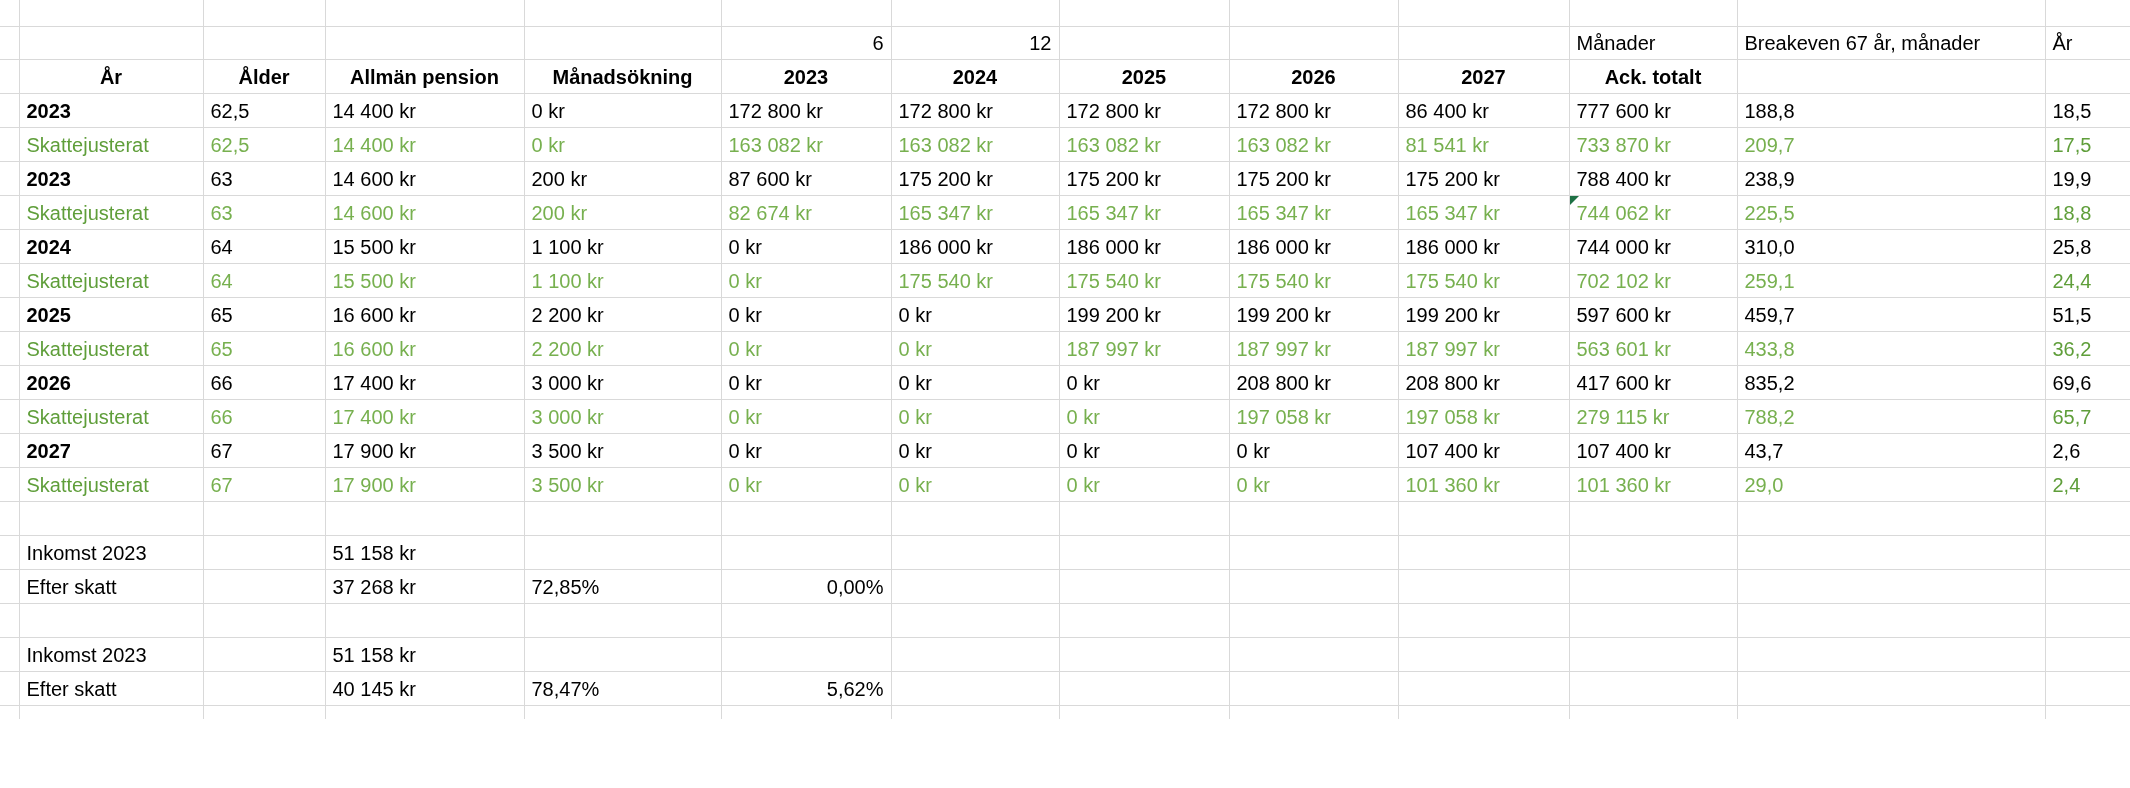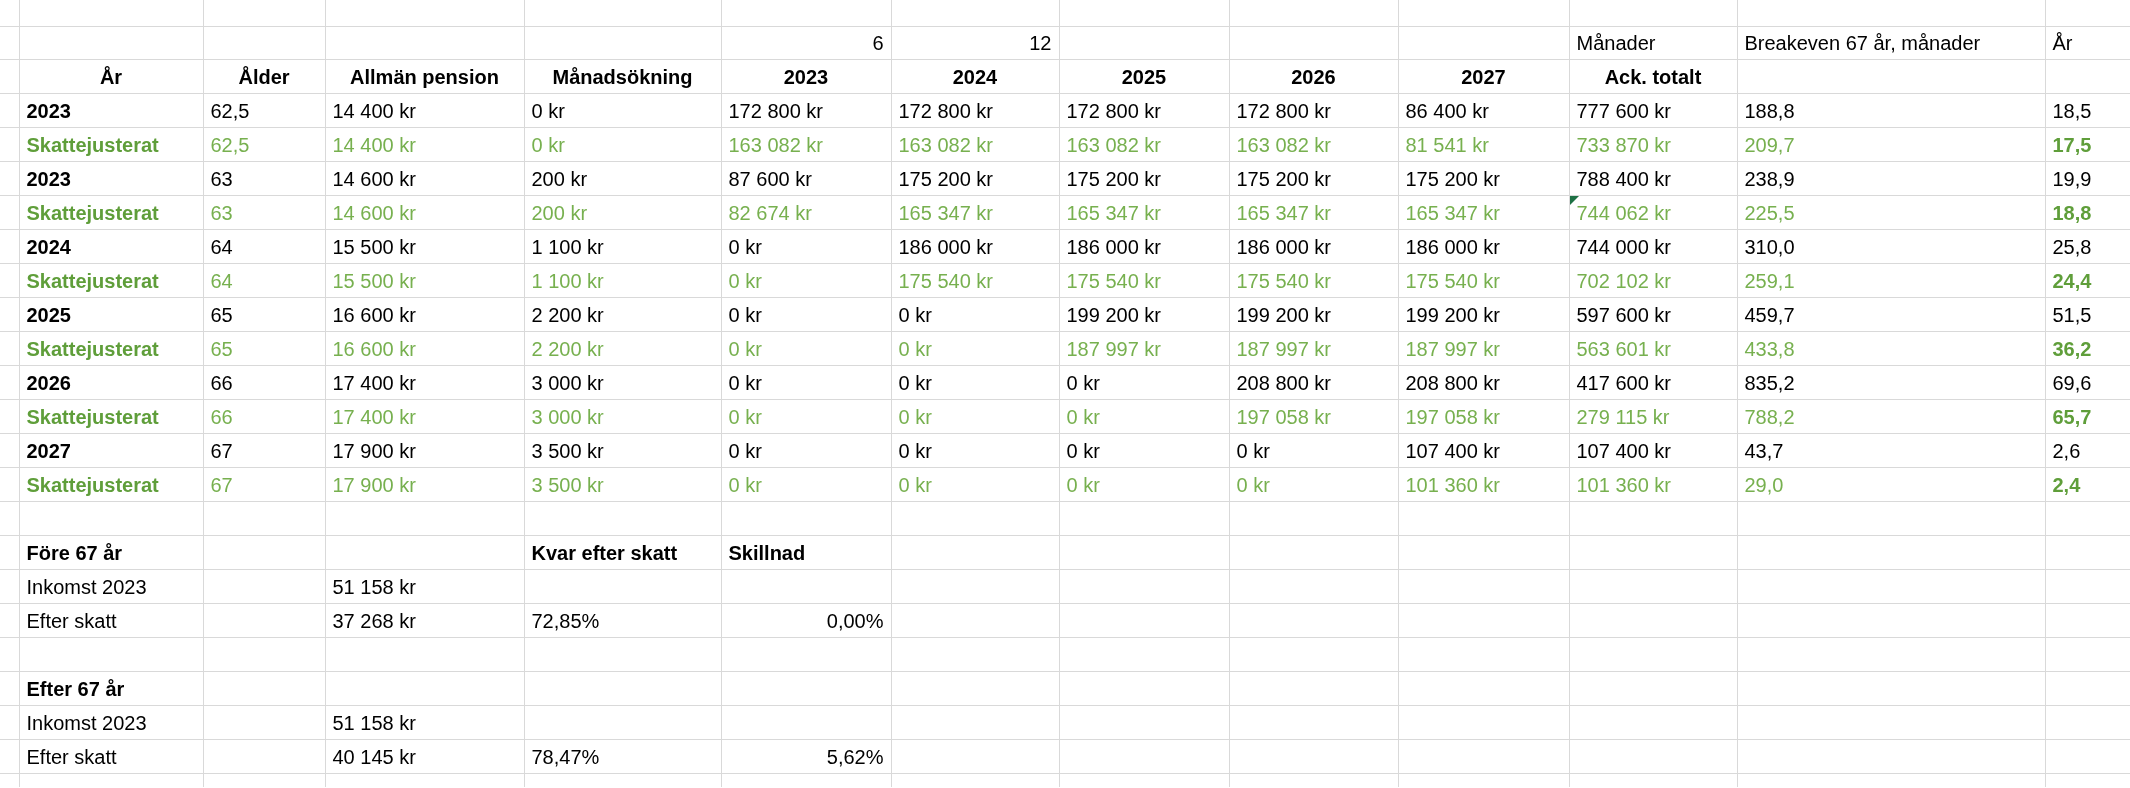--- a/index.html
+++ b/index.html
@@ -27,21 +27,21 @@
     height:33px;padding:0 7px;font-size:20px;line-height:1;
     white-space:nowrap;overflow:visible;vertical-align:middle;
     border-right:1px solid var(--grid);border-bottom:1px solid var(--grid);
     position:relative;background:var(--bg);
   }
   tr.r0 td{height:26px}
   tr.r1 td{height:32px}
   tr.r23 td{height:13px;border-bottom:none}
   td.b{font-weight:700}
   td.g{color:var(--green)}
-  td.gb{color:var(--green-bold);font-weight:700}
+  td.gb{color:var(--green-bold);font-weight:400}
   td.r{text-align:right}
   td.c{text-align:center}
   .tri-icon{
     position:absolute;top:0;left:0;width:0;height:0;
     border-top:9px solid var(--indicator);border-right:9px solid transparent;
   }
 </style>
 </head>
 <body>
 
@@ -295,35 +295,20 @@
         <td></td>
         <td></td>
         <td></td>
         <td></td>
         <td></td>
         <td></td>
         <td></td>
         <td></td>
         <td></td>
       </tr>
-      <tr class="r16">
-        <td></td>
-        <td class="b">Före 67 år</td>
-        <td></td>
-        <td></td>
-        <td class="b">Kvar efter skatt</td>
-        <td class="b">Skillnad</td>
-        <td></td>
-        <td></td>
-        <td></td>
-        <td></td>
-        <td></td>
-        <td></td>
-        <td></td>
-      </tr>
       <tr class="r17">
         <td></td>
         <td>Inkomst 2023</td>
         <td></td>
         <td>51 158 kr</td>
         <td></td>
         <td></td>
         <td></td>
         <td></td>
         <td></td>
@@ -343,35 +328,20 @@
         <td></td>
         <td></td>
         <td></td>
         <td></td>
         <td></td>
         <td></td>
       </tr>
       <tr class="r19">
         <td></td>
         <td></td>
-        <td></td>
-        <td></td>
-        <td></td>
-        <td></td>
-        <td></td>
-        <td></td>
-        <td></td>
-        <td></td>
-        <td></td>
-        <td></td>
-        <td></td>
-      </tr>
-      <tr class="r20">
-        <td></td>
-        <td class="b">Efter 67 år</td>
         <td></td>
         <td></td>
         <td></td>
         <td></td>
         <td></td>
         <td></td>
         <td></td>
         <td></td>
         <td></td>
         <td></td>

